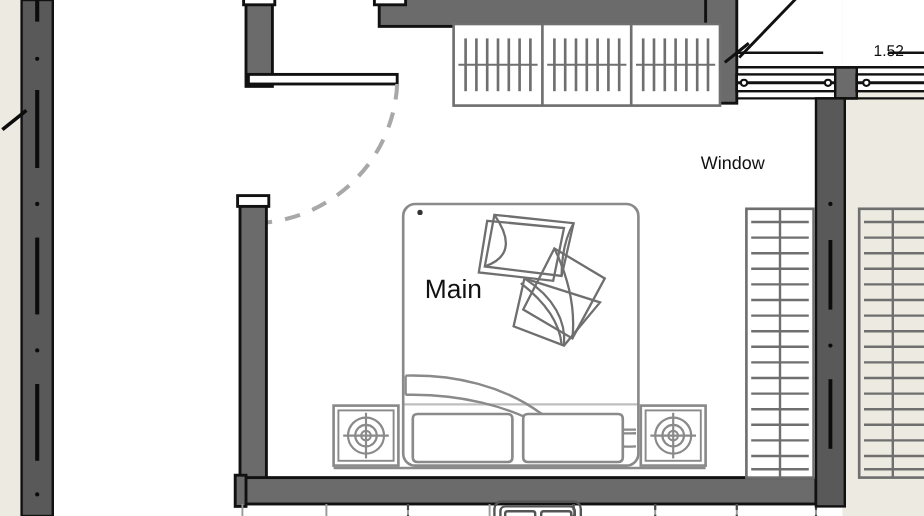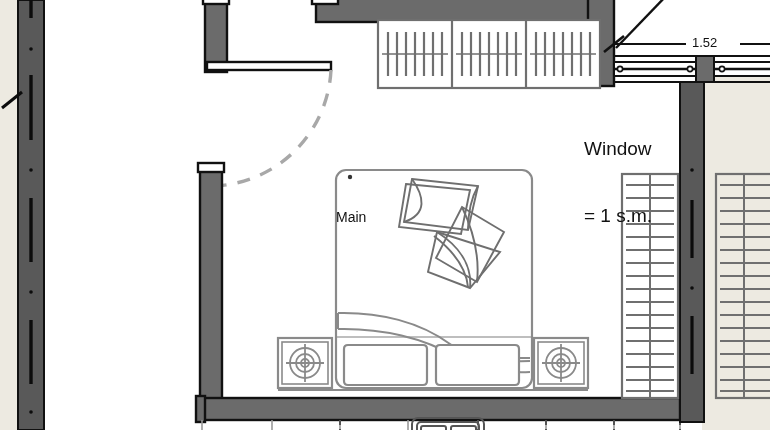--- a/index.html
+++ b/index.html
@@ -1,22 +1,22 @@
 <!DOCTYPE html>
 <html><head>
 <meta charset="utf-8">
 <style>
   html,body{margin:0;padding:0;background:#ffffff;}
   body{font-family:"Liberation Sans", sans-serif;}
   #plan{position:relative;width:770px;height:430px;overflow:hidden;background:#ffffff;}
   #plan svg{display:block;position:absolute;left:0;top:0;}
   .lbl{position:absolute;font-family:"Liberation Sans", sans-serif;color:#111111;white-space:pre;line-height:1.18;}
-  .lbl-room{font-size:14px;}
-  .lbl-win{font-size:19px;}
-  .lbl-dim{font-size:13px;}
+  .lbl-room{font-size:22px;padding-left:18px;}
+  .lbl-win{font-size:15px;text-align:center;}
+  .lbl-dim{font-size:13px;margin-left:36px;}
 </style>
 </head>
 <body>
 
 <div id="plan">
 
   <svg width="770" height="430" viewBox="0 0 770 430">
 
     <rect x="0" y="0" width="770" height="430" fill="#ffffff"></rect>
     <rect x="0" y="0" width="18" height="430" fill="#edeae1"></rect>
@@ -283,19 +283,18 @@
     </g>
 
   </svg>
 
   <div class="lbl lbl-room" style="left:336px; top:176px;">
     <div>Main</div>
   </div>
 
   <div class="lbl lbl-win" style="left:584px; top:93px;">
     <div>Window</div>
-    <div>= 1 s.m.</div>
   </div>
 
 
   <div class="lbl lbl-dim" style="left:692px; top:35px;">1.52</div>
 
 </div>
 
 </body></html>

